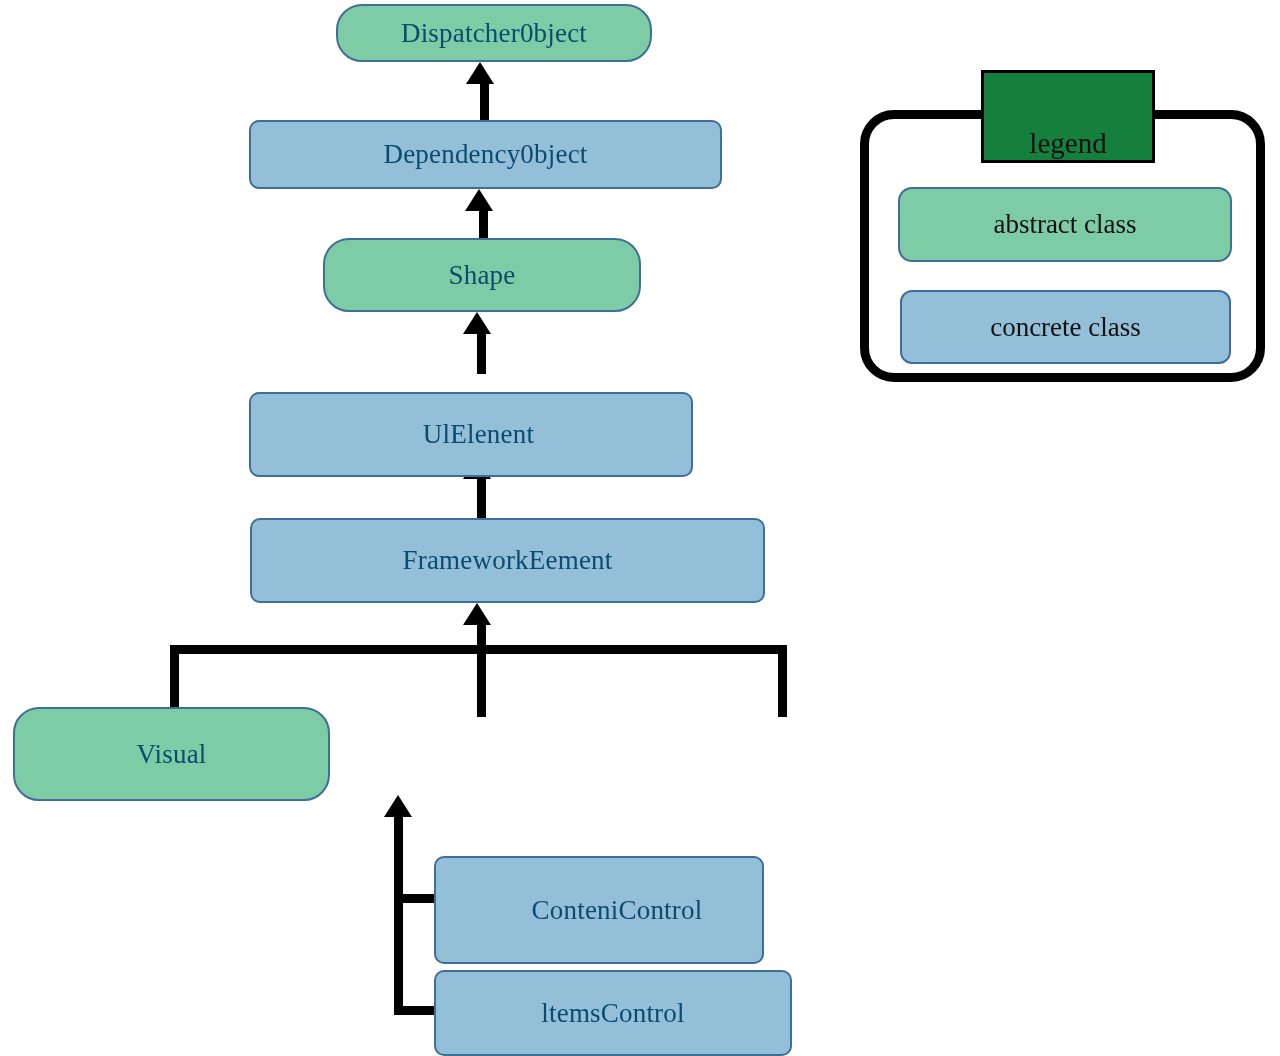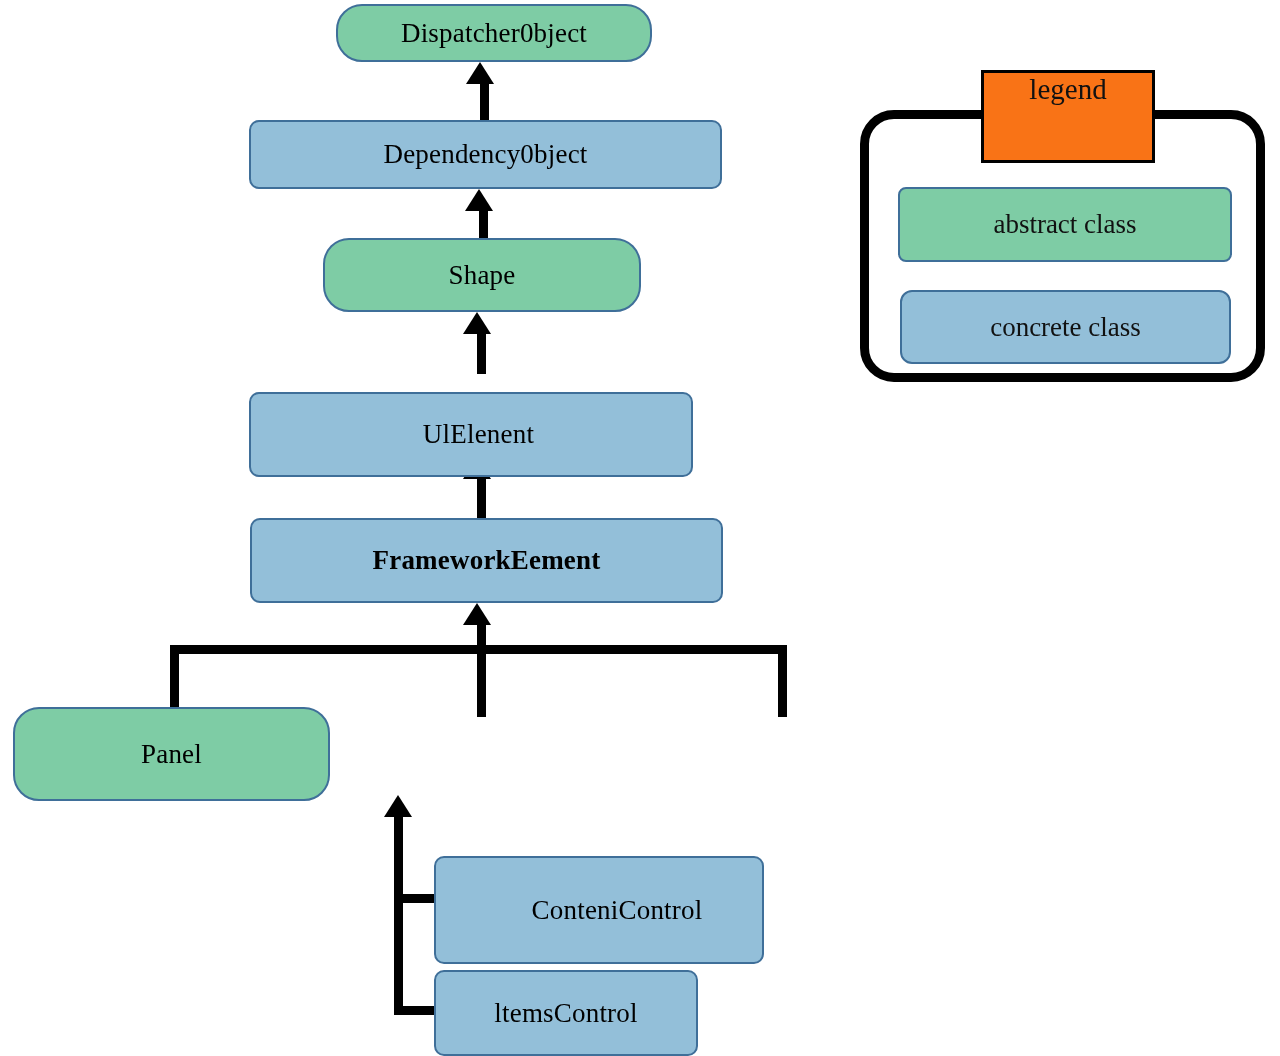--- a/index.html
+++ b/index.html
@@ -18,21 +18,21 @@
     overflow: hidden;
   }
   
   .node {
     position: absolute;
     box-sizing: border-box;
     display: flex;
     align-items: center;
     justify-content: center;
     border: 2px solid #3f6f99;
-    color: #000000;
+    color: #0c4a6e;
     font-size: 27px;
     line-height: 1;
     letter-spacing: .2px;
     white-space: nowrap;
     z-index: 3;
   }
   .node.abstract {
     background: #7ecca5;
     border-radius: 26px;
   }
@@ -62,42 +62,42 @@
     position: absolute;
     box-sizing: border-box;
     border: 9px solid #000000;
     border-radius: 34px;
     background: transparent;
     z-index: 1;
   }
   #legend-label {
     position: absolute;
     box-sizing: border-box;
-    background: #f97316;
+    background: #15803d;
     border: 3px solid #000000;
     display: flex;
-    align-items: flex-start;
+    align-items: flex-end;
     justify-content: center;
     font-size: 29px;
     color: #111111;
     z-index: 4;
   }
   .legend-swatch {
     position: absolute;
     box-sizing: border-box;
     display: flex;
     align-items: center;
     justify-content: center;
     border: 2px solid #3f6f99;
     font-size: 27px;
     color: #111111;
     white-space: nowrap;
     z-index: 3;
   }
-  .legend-swatch.abstract { background: #7ecca5; border-radius: 8px; }
+  .legend-swatch.abstract { background: #7ecca5; border-radius: 14px; }
   .legend-swatch.concrete { background: #93bfd9; border-radius: 12px; }
 </style>
 </head>
 <body>
 
 <div id="canvas">
 
   <div class="node abstract" style="left:336px; top:4px; width:316px; height:58px;">
     <span>Dispatcher0bject</span>
   </div>
@@ -107,35 +107,35 @@
   </div>
 
   <div class="node abstract" style="left:323px; top:238px; width:318px; height:74px;">
     <span>Shape</span>
   </div>
 
   <div class="node concrete" style="left:249px; top:392px; width:444px; height:85px;padding-left:15px;">
     <span>UlElenent</span>
   </div>
 
-  <div class="node concrete" style="left:250px; top:518px; width:473px; height:85px;font-weight:bold;">
+  <div class="node concrete" style="left:250px; top:518px; width:515px; height:85px;">
     <span>FrameworkEement</span>
   </div>
 
   <div class="node abstract" style="left:13px; top:707px; width:317px; height:94px;">
-    <span>Panel</span>
+    <span>Visual</span>
   </div>
 
 
 
   <div class="node concrete" style="left:434px; top:856px; width:330px; height:108px;padding-left:36px;">
     <span>ConteniControl</span>
   </div>
 
-  <div class="node concrete" style="left:434px; top:970px; width:264px; height:86px;">
+  <div class="node concrete" style="left:434px; top:970px; width:358px; height:86px;">
     <span>ltemsControl</span>
   </div>
 
   <div class="edge v" style="left:480px; top:84px; height:38px;"></div>
   <div class="arrowhead" style="left:466px; top:62px;"></div>
 
   <div class="edge v" style="left:479px; top:211px; height:29px;"></div>
   <div class="arrowhead" style="left:465px; top:189px;"></div>
 
   <div class="edge v" style="left:477px; top:334px; height:40px;"></div>

